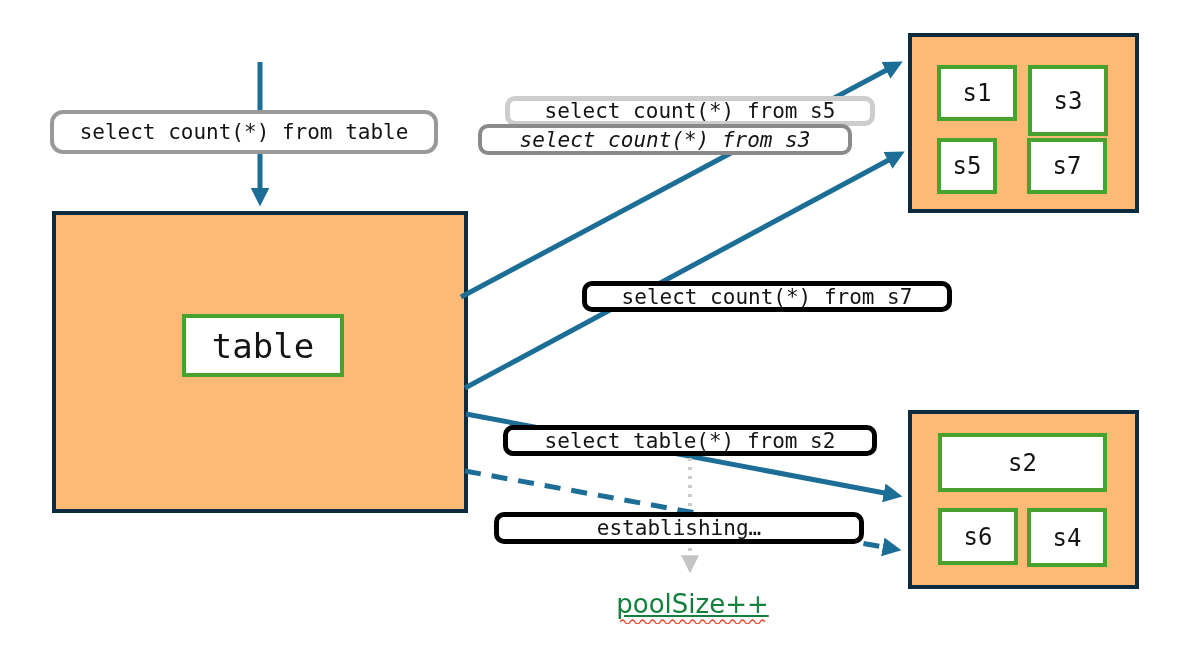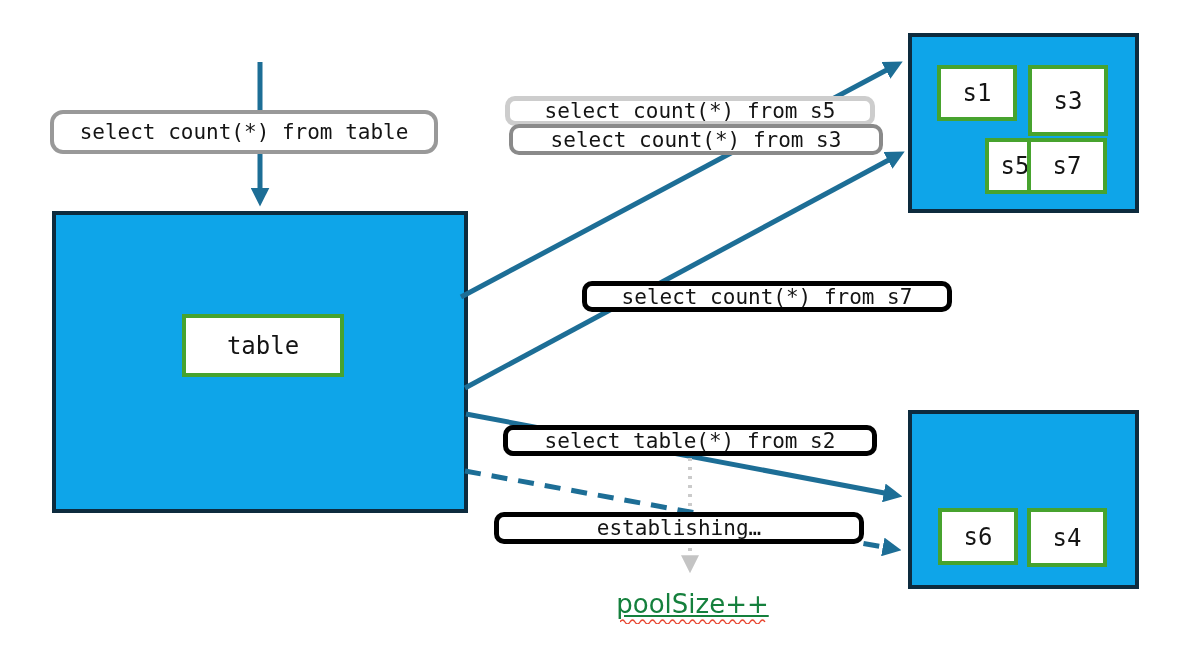--- a/index.html
+++ b/index.html
@@ -4,51 +4,51 @@
 <style>
   html,body { margin:0; padding:0; background:#ffffff; }
   .canvas {
     position:relative; width:1184px; height:660px; background:#ffffff;
     font-family:"DejaVu Sans Mono","Liberation Mono",monospace; overflow:hidden;
   }
   .arrows { position:absolute; left:0; top:0; width:1184px; height:660px; z-index:2; }
 
   
   .node {
-    position:absolute; background:#0ea5e9; border:4px solid #0d2b3e;
+    position:absolute; background:#fdba74; border:4px solid #0d2b3e;
     box-sizing:border-box; z-index:1;
   }
   .bigbox   { left:52px;  top:211px; width:416px; height:302px; }
   .group-a  { left:908px; top:33px;  width:231px; height:180px; }
   .group-b  { left:908px; top:410px; width:231px; height:179px; }
 
   
   .shard {
     position:absolute; background:#ffffff; border:4px solid #47a32e;
     box-sizing:border-box; display:flex; align-items:center; justify-content:center;
     font-size:24px; color:#141414; z-index:4;
   }
-  .table-label { left:126px; top:99px; width:162px; height:63px; font-size:24px; }
+  .table-label { left:126px; top:99px; width:162px; height:63px; font-size:34px; }
   .s1 { left:25px;  top:28px;  width:80px;  height:56px; }
   .s3 { left:116px; top:28px;  width:80px;  height:71px; }
-  .s5 { left:25px;  top:101px; width:60px;  height:56px;margin-left:48px; }
+  .s5 { left:25px;  top:101px; width:60px;  height:56px; }
   .s7 { left:115px; top:101px; width:80px;  height:56px; }
   .s2 { left:26px;  top:19px;  width:169px; height:59px; }
   .s6 { left:26px;  top:94px;  width:80px;  height:57px; }
   .s4 { left:115px; top:94px;  width:80px;  height:59px; }
 
   
   .qlabel {
     position:absolute; background:#ffffff; border:5px solid #000000; border-radius:10px;
     box-sizing:border-box; display:flex; align-items:center; justify-content:center;
     font-size:21px; color:#141414; white-space:nowrap; z-index:3;
   }
   .q-table { left:50px;  top:110px; width:388px; height:44px; border-width:4px; border-color:#999999; border-radius:13px; }
   .q-s5    { left:505px; top:96px;  width:370px; height:30px; border-color:#cdcdcd; }
-  .q-s3    { left:509px; top:124px; width:374px; height:31px; border-width:4px; border-color:#8a8a8a; }
+  .q-s3    { left:478px; top:124px; width:374px; height:31px; border-width:4px; border-color:#8a8a8a;font-style:italic; }
   .q-s7    { left:582px; top:252px; width:370px; height:31px;margin-top:29px; }
   .q-s2    { left:503px; top:425px; width:374px; height:31px; }
   .q-est   { left:494px; top:512px; width:370px; height:32px; }
 
   
   .poolnote {
     position:absolute; left:570px; top:589px; width:245px; text-align:center; z-index:3;
     font-family:"DejaVu Sans","Liberation Sans",sans-serif; font-size:26px; color:#15803d;
   }
   .poolnote .txt { text-decoration:underline; }
@@ -81,20 +81,21 @@
   </div>
 
   <div class="node group-a">
     <div class="shard s1">s1</div>
     <div class="shard s3">s3</div>
     <div class="shard s5">s5</div>
     <div class="shard s7">s7</div>
   </div>
 
   <div class="node group-b">
+    <div class="shard s2">s2</div>
     <div class="shard s6">s6</div>
     <div class="shard s4">s4</div>
   </div>
 
   <div class="qlabel q-table">select count(*) from table</div>
   <div class="qlabel q-s5">select count(*) from s5</div>
   <div class="qlabel q-s3">select count(*) from s3</div>
   <div class="qlabel q-s7">select count(*) from s7</div>
   <div class="qlabel q-s2">select table(*) from s2</div>
   <div class="qlabel q-est">establishing…</div>

